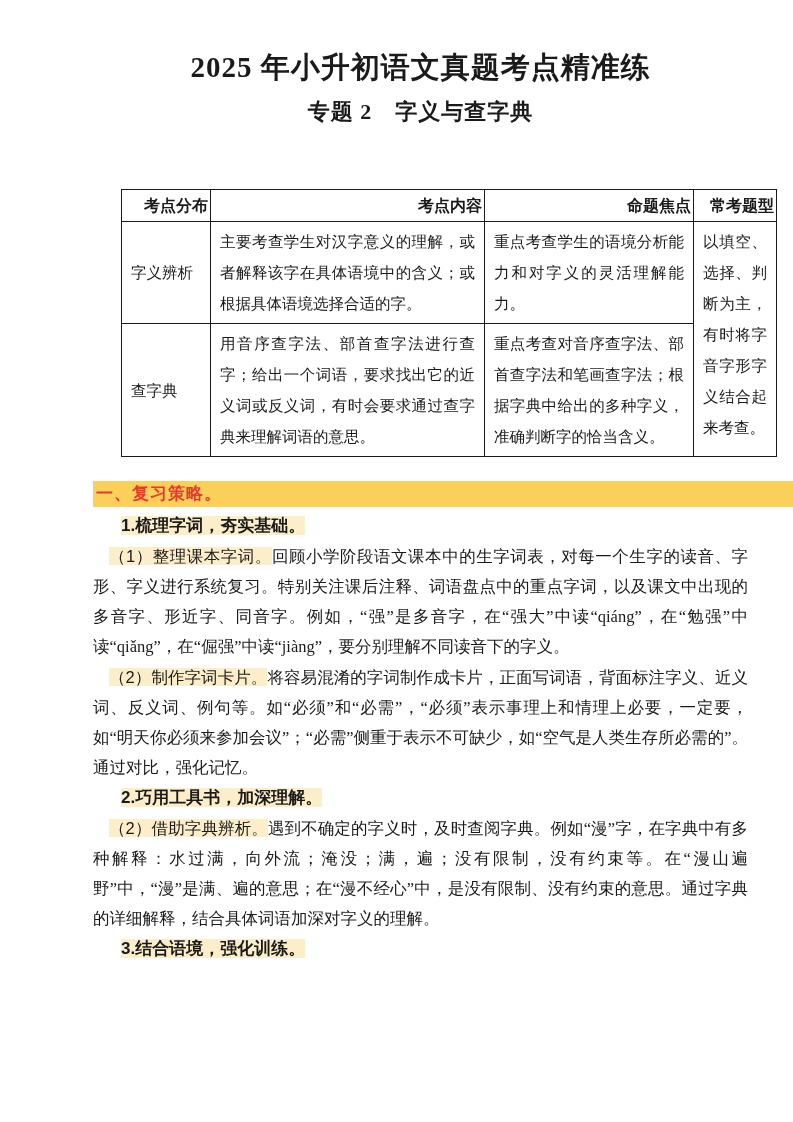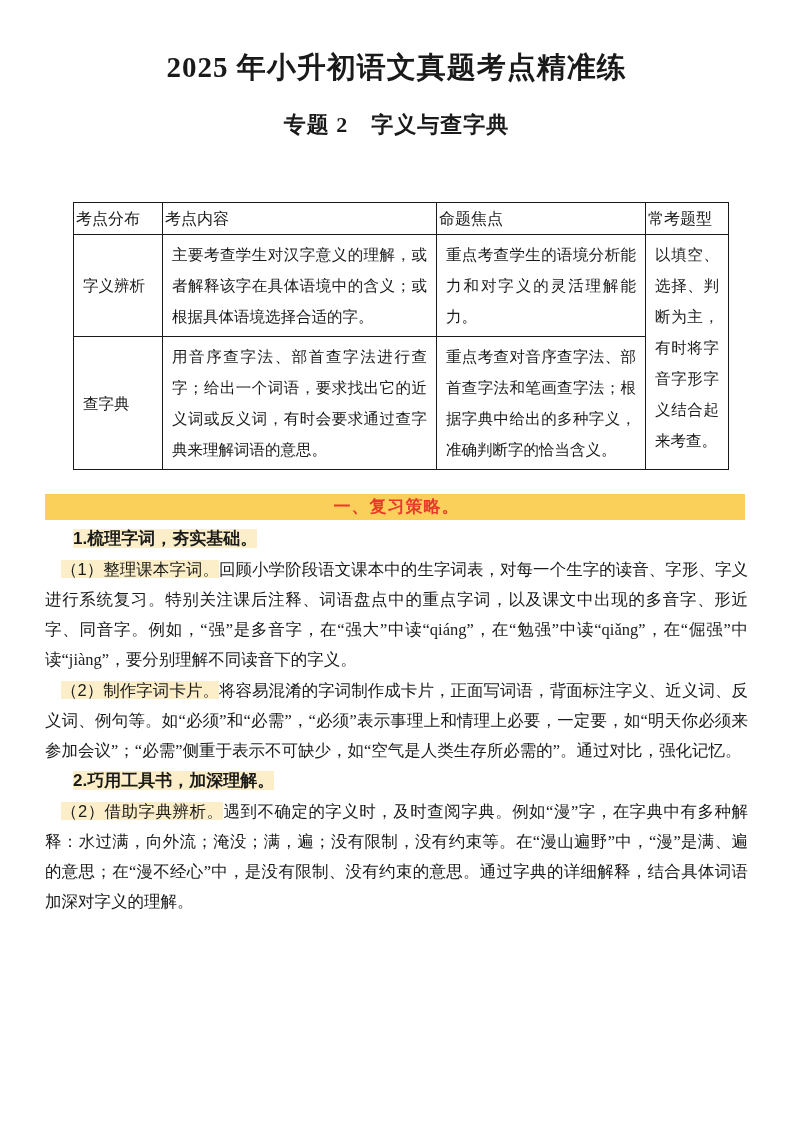--- a/index.html
+++ b/index.html
@@ -1,51 +1,52 @@
 <!DOCTYPE html>
 <html><head>
 <meta charset="utf-8">
 <style>
   * { margin:0; padding:0; box-sizing:border-box; }
   html,body { background:#ffffff; }
   .page {
     position:relative; width:793px; height:1122px; margin:0 auto;
     background:#ffffff; color:#1a1a1a; overflow:hidden;
     font-family:"Liberation Serif","DejaVu Serif",serif;
+    padding-left:48px;
   }
   .title {
     padding-top:48px; text-align:center;
     font-size:29px; font-weight:700; letter-spacing:1px;
   }
   .subtitle {
-    margin-top:22px; text-align:center;
+    margin-top:9px; text-align:center;
     font-size:22px; font-weight:700; letter-spacing:1px;
   }
   table.kp-table {
     margin:62px 0 0 73px; width:655px;
     border-collapse:collapse; table-layout:fixed;
     font-size:15.5px;
   }
   .kp-table th, .kp-table td { border:1.6px solid #1a1a1a; }
   .kp-table th {
-    height:31px; font-size:16px; font-weight:400; text-align:left;
+    height:31px; font-size:16px; font-weight:700; text-align:right;
     line-height:31px; padding:0 2px;
   }
   .kp-table td {
     padding:4px 9px; line-height:31px;
     vertical-align:top; text-align:justify;
   }
   .kp-table td.cat { vertical-align:middle; }
   .kp-table td.types { text-align:justify; }
   .band {
     margin:24px 0 0 45px; width:700px; height:26px;
     background:#FAD05A; color:#E9392D;
     font-family:"Liberation Sans","DejaVu Sans",sans-serif;
     font-weight:700; font-size:17px; line-height:26px;
-    padding-left:3px; letter-spacing:1px;text-align:center;
+    padding-left:3px; letter-spacing:1px;
   }
   .content {
     margin:4px 45px 4px 45px;
     font-size:16.5px; line-height:30px; text-align:justify;
   }
   .subhead {
     text-indent:28px; font-weight:700; font-size:17px;
     font-family:"Liberation Sans","DejaVu Sans",sans-serif;
   }
   .para { text-indent:16px; }
@@ -101,17 +102,18 @@
 
     <p class="para"><span class="hl lead">（1）整理课本字词。</span><span>回顾小学阶段语文课本中的生字词表，对每一个生字的读音、字形、字义进行系统复习。特别关注课后注释、词语盘点中的重点字词，以及课文中出现的多音字、形近字、同音字。例如，“强”是多音字，在“强大”中读“qiáng”，在“勉强”中读“qiǎng”，在“倔强”中读“jiàng”，要分别理解不同读音下的字义。</span></p>
 
     <p class="para"><span class="hl lead">（2）制作字词卡片。</span><span>将容易混淆的字词制作成卡片，正面写词语，背面标注字义、近义词、反义词、例句等。如“必须”和“必需”，“必须”表示事理上和情理上必要，一定要，如“明天你必须来参加会议”；“必需”侧重于表示不可缺少，如“空气是人类生存所必需的”。通过对比，强化记忆。</span></p>
 
     <p class="subhead"><span class="hl">2.巧用工具书，加深理解。</span></p>
 
 
     <p class="para"><span class="hl lead">（2）借助字典辨析。</span><span>遇到不确定的字义时，及时查阅字典。例如“漫”字，在字典中有多种解释：水过满，向外流；淹没；满，遍；没有限制，没有约束等。在“漫山遍野”中，“漫”是满、遍的意思；在“漫不经心”中，是没有限制、没有约束的意思。通过字典的详细解释，结合具体词语加深对字义的理解。</span></p>
 
+    <p class="subhead"><span class="hl">3.结合语境，强化训练。</span></p>
 
 
   </div>
 
 </div>
 
 </body></html>

